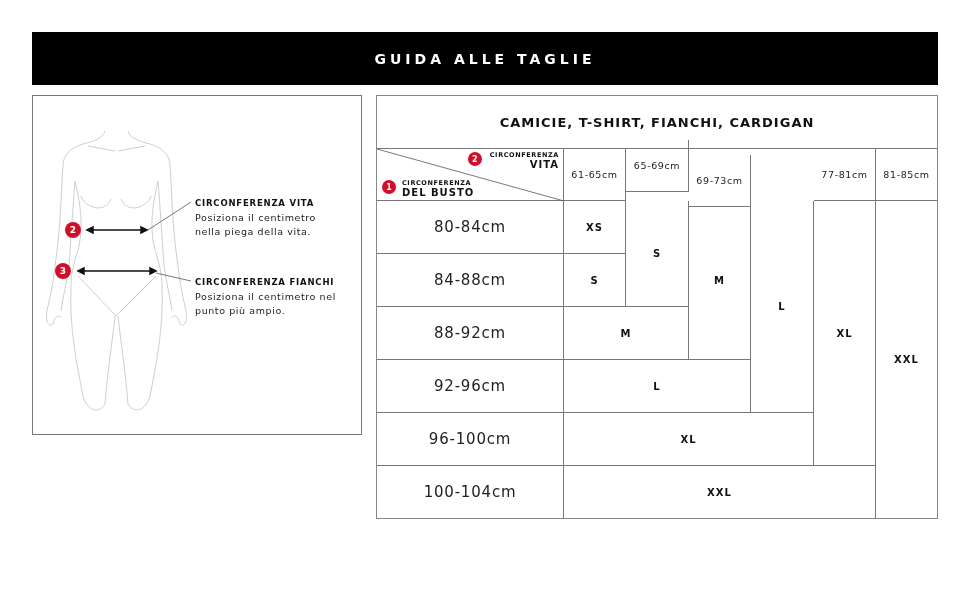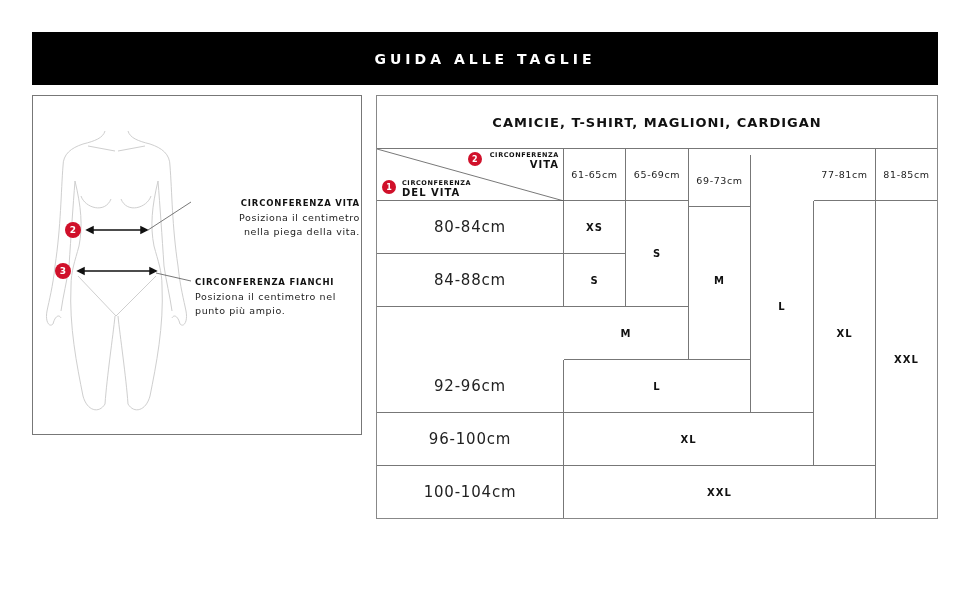--- a/index.html
+++ b/index.html
@@ -95,59 +95,60 @@
       <polygon points="123,175 117,172 117,178"></polygon>
     </g>
     <g stroke="#555" stroke-width="0.8">
       <line x1="115" y1="134" x2="158" y2="106"></line>
       <line x1="123" y1="177" x2="158" y2="185"></line>
     </g>
   </svg>
   <div class="badge" style="left:32px; top:126px;">2</div>
   <div class="badge" style="left:22px; top:167px;">3</div>
 
-  <div class="callout" style="top:102px;text-align:right;">
+  <div class="callout" style="top:102px;">
     <div class="ct">CIRCONFERENZA VITA</div>
     <div class="cd">Posiziona il centimetro</div>
     <div class="cd" style="margin-top:0">nella piega della vita.</div>
   </div>
   <div class="callout" style="top:181px;">
     <div class="ct">CIRCONFERENZA FIANCHI</div>
     <div class="cd">Posiziona il centimetro nel</div>
     <div class="cd" style="margin-top:0">punto più ampio.</div>
   </div>
 </div>
 
 <div class="size-table">
-  <div class="table-title">CAMICIE, T-SHIRT, MAGLIONI, CARDIGAN</div>
+  <div class="table-title">CAMICIE, T-SHIRT, FIANCHI, CARDIGAN</div>
 
   <div class="corner">
     <svg width="187" height="52" style="position:absolute;left:0;top:0">
       <line x1="0" y1="0" x2="187" y2="52" stroke="#555" stroke-width="0.8"></line>
     </svg>
     <div class="lbl-top">
       <div class="badge" style="position:absolute; left:-22px; top:1px; width:14px; height:14px; font-size:8px;">2</div>
       <div class="small">CIRCONFERENZA</div>
       <div class="big">VITA</div>
     </div>
     <div class="badge" style="left:5px; top:31px; width:14px; height:14px; font-size:8px;">1</div>
     <div class="lbl-bot">
       <div class="small">CIRCONFERENZA</div>
-      <div class="big">DEL VITA</div>
+      <div class="big">DEL BUSTO</div>
     </div>
   </div>
 
   <div class="cell col-head" style="left:187px; top:53px; width:62px; height:52px;">61-65cm</div>
-  <div class="cell col-head" style="left:249px; top:53px; width:63px; height:52px;">65-69cm</div>
+  <div class="cell col-head" style="left:249px; top:44px; width:63px; height:52px;">65-69cm</div>
   <div class="cell col-head" style="left:312px; top:59px; width:62px; height:52px;">69-73cm</div>
   <div class="cell col-head" style="left:437px; top:53px; width:62px; height:52px;">77-81cm</div>
   <div class="cell col-head noright" style="left:499px; top:53px; width:61px; height:52px;">81-85cm</div>
 
   <div class="cell row-head" style="left:0; top:105px; width:187px; height:53px;">80-84cm</div>
   <div class="cell row-head" style="left:0; top:158px; width:187px; height:53px;">84-88cm</div>
+  <div class="cell row-head" style="left:0; top:211px; width:187px; height:53px;">88-92cm</div>
   <div class="cell row-head" style="left:0; top:264px; width:187px; height:53px;">92-96cm</div>
   <div class="cell row-head" style="left:0; top:317px; width:187px; height:53px;">96-100cm</div>
   <div class="cell row-head nobottom" style="left:0; top:370px; width:187px; height:52px;text-align:center;">100-104cm</div>
 
   <div class="cell size" style="left:187px; top:105px; width:62px; height:53px;">XS</div>
   <div class="cell size" style="left:187px; top:158px; width:62px; height:53px;">S</div>
   <div class="cell size" style="left:249px; top:105px; width:63px; height:106px;">S</div>
   <div class="cell size" style="left:312px; top:105px; width:62px; height:159px;">M</div>
   <div class="cell size" style="left:374px; top:105px; width:63px; height:212px;">L</div>
   <div class="cell size" style="left:437px; top:105px; width:62px; height:265px;">XL</div>

